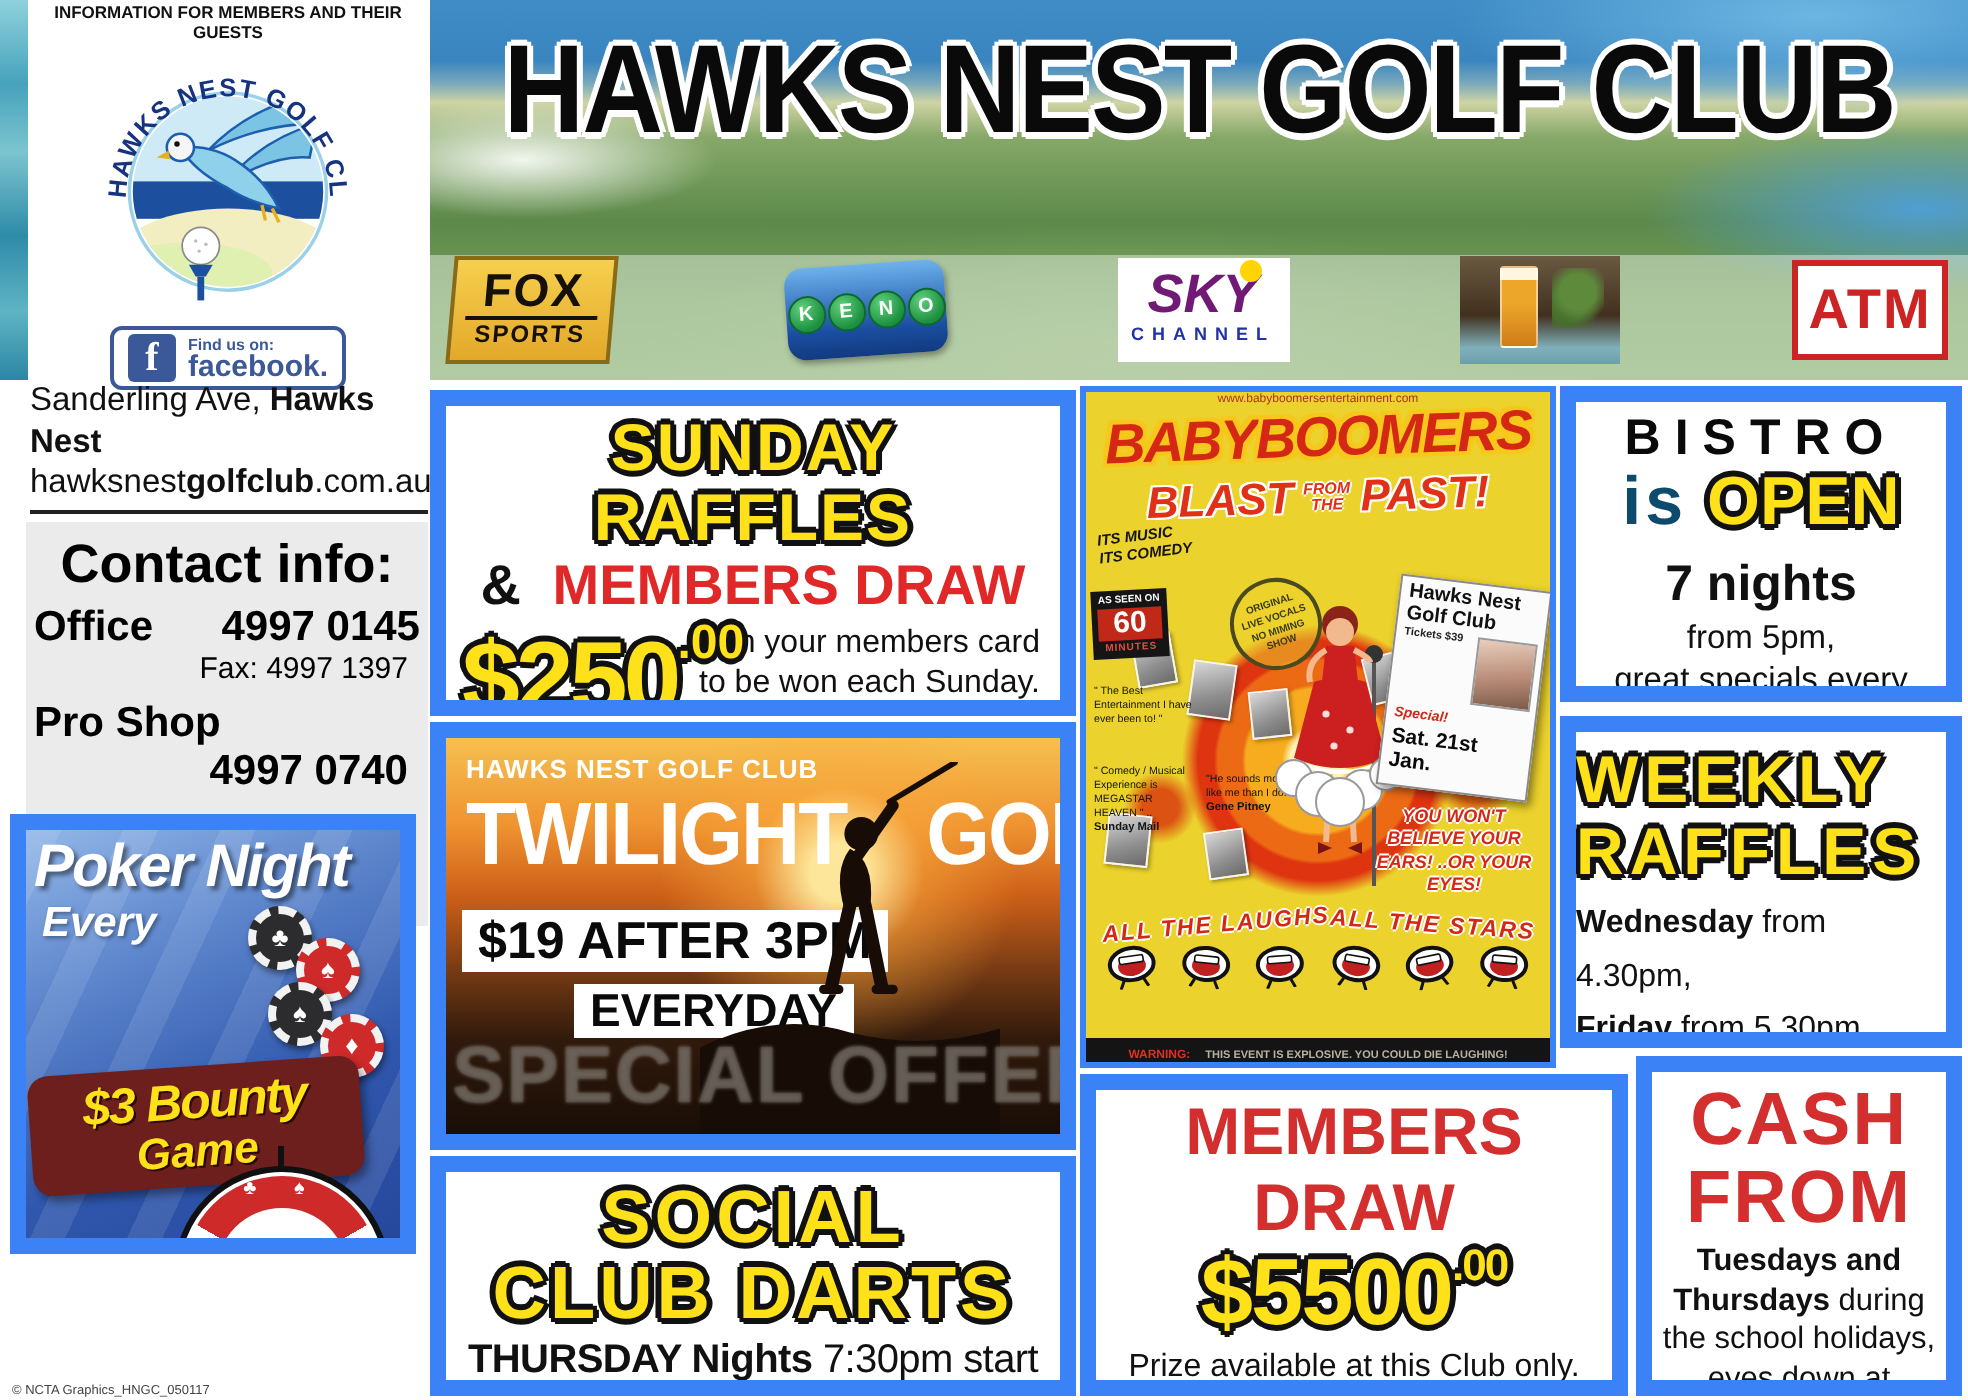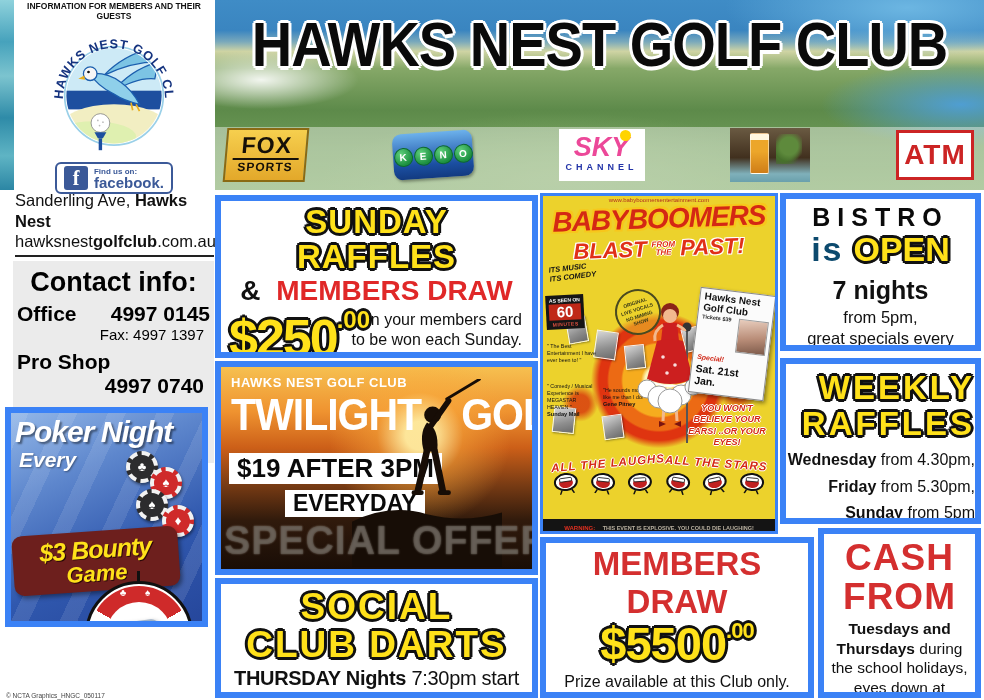--- a/index.html
+++ b/index.html
@@ -1,20 +1,20 @@
 <!DOCTYPE html>
 <html><head>
 <meta charset="utf-8">
 <style>
   html,body{margin:0;padding:0;}
   body{width:984px;height:700px;background:#fff;font-family:"Liberation Sans","DejaVu Sans",sans-serif;position:relative;overflow:hidden;}
   #page{position:absolute;inset:0;}
 
   
-  .panel{position:absolute;background:#fff;border:6px solid #3b82f6;box-sizing:border-box;overflow:hidden;}
+  .panel{position:absolute;background:#fff;border:8px solid #3b82f6;box-sizing:border-box;overflow:hidden;}
   .oY{color:#ffe11a;font-weight:800;
       text-shadow:-2px -2px 0 #111,2px -2px 0 #111,-2px 2px 0 #111,2px 2px 0 #111,-3px 0 0 #111,3px 0 0 #111,0 -3px 0 #111,0 3px 0 #111;}
 
   
   #ocean-strip{position:absolute;left:0;top:0;width:14px;height:190px;
     background:linear-gradient(180deg,#8fd2dc 0%,#46a2bc 22%,#7cc4cf 40%,#2e8ba8 62%,#5fb4c4 82%,#2b86a4 100%);}
   #logo-box{position:absolute;left:14px;top:0;width:200px;height:186px;background:#fff;text-align:center;}
   #info-strip{font-size:8.5px;font-weight:800;color:#111;padding-top:1px;letter-spacing:0px;}
   #club-logo{margin-top:0px;}
   #fb-badge{display:inline-flex;align-items:center;border:2px solid #3b5998;border-radius:6px;padding:2px 7px;background:#fff;margin-top:1px;}
@@ -38,21 +38,21 @@
   #partners{position:absolute;left:10px;right:10px;bottom:7px;height:56px;display:flex;justify-content:space-between;align-items:center;}
   .partner{box-sizing:border-box;}
   #fox{width:82px;height:54px;background:linear-gradient(180deg,#f6cf4e 0%,#e3a82a 100%);border:2px solid #8a6a14;transform:skewX(-5deg);text-align:center;color:#151008;}
   #fox .l1{font-size:23px;font-weight:800;letter-spacing:1px;line-height:26px;margin-top:2px;}
   #fox .l2{font-size:12px;font-weight:800;border-top:2px solid #151008;margin:0 6px;letter-spacing:1px;}
   #keno{width:80px;height:46px;border-radius:9px;background:linear-gradient(180deg,#6db2ec 0%,#1b4fa2 70%,#123a80 100%);transform:rotate(-4deg);
     display:flex;align-items:center;justify-content:center;gap:1px;box-shadow:1px 2px 3px rgba(0,0,0,0.35);}
   .keno-ball{width:17px;height:17px;border-radius:50%;background:radial-gradient(circle at 35% 30%,#5fd07c,#1d9040 70%);color:#fff;
     font-size:10px;font-weight:800;text-align:center;line-height:17px;border:1px solid #0d6a2c;}
   #sky{width:86px;height:52px;background:#fff;text-align:center;position:relative;}
-  #sky .l1{font-size:27px;font-weight:800;font-style:italic;color:#ec4899;letter-spacing:0px;line-height:30px;margin-top:3px;}
+  #sky .l1{font-size:27px;font-weight:800;font-style:italic;color:#701a75;letter-spacing:0px;line-height:30px;margin-top:3px;}
   #sky-ball{position:absolute;right:14px;top:1px;width:11px;height:11px;border-radius:50%;background:#ffd400;}
   #sky .l2{font-size:9px;font-weight:700;color:#2233a8;letter-spacing:4px;}
   #beer{width:80px;height:54px;position:relative;overflow:hidden;background:linear-gradient(180deg,#6a5a42 0%,#41301e 55%,#7fb0ba 85%,#6aa0ac 100%);}
   #beer-glass{position:absolute;left:20px;top:5px;width:17px;height:39px;border-radius:2px;
     background:linear-gradient(180deg,#fff6df 0 15%,#eca62a 15% 45%,#cf7d17 100%);border:1px solid rgba(255,255,255,0.5);}
   #beer-plant{position:absolute;right:8px;top:6px;width:26px;height:30px;
     background:radial-gradient(circle at 50% 40%,#5e8a3c 0 40%,rgba(94,138,60,0) 70%),radial-gradient(circle at 30% 65%,#47702c 0 30%,rgba(71,112,44,0) 60%);}
   #atm{width:78px;height:50px;background:#fff;border:3px solid #cc2424;text-align:center;}
   #atm .l1{font-size:28px;font-weight:800;color:#cc2424;line-height:44px;letter-spacing:1px;}
 
@@ -194,21 +194,21 @@
 
   
   #bistro{left:780px;top:193px;width:201px;height:158px;text-align:center;padding-top:6px;}
   #bi-title{font-size:25px;font-weight:800;color:#0a0a0a;letter-spacing:7px;line-height:1.0;}
   #bi-open-row{font-size:34px;font-weight:800;line-height:1.05;margin-top:2px;}
   #bi-open-row .is{color:#0c4a6e;letter-spacing:2px;margin-right:10px;}
   #bi-nights{font-size:25px;font-weight:800;color:#111;margin-top:8px;}
   #bi-sub{font-size:16.5px;color:#111;line-height:1.3;margin-top:2px;}
 
   
-  #weekly{left:780px;top:358px;width:201px;height:166px;text-align:right;padding-top:6px;}
+  #weekly{left:780px;top:358px;width:201px;height:166px;text-align:left;padding-top:6px;}
   .wk-title{font-size:33px;letter-spacing:3px;line-height:1.08;}
   #wk-lines{font-size:16px;color:#111;line-height:1.65;margin-top:6px;}
   #wk-lines b{font-weight:800;}
 
   
   #bingo{left:818px;top:528px;width:163px;height:170px;text-align:center;padding-top:4px;}
   .bg-title{font-size:37px;font-weight:800;color:#d42f2f;letter-spacing:1px;line-height:1.06;}
   #bg-body{font-size:15.5px;color:#111;line-height:1.25;margin-top:3px;padding:0 2px;}
   #bg-body b{font-weight:800;}
 </style>

